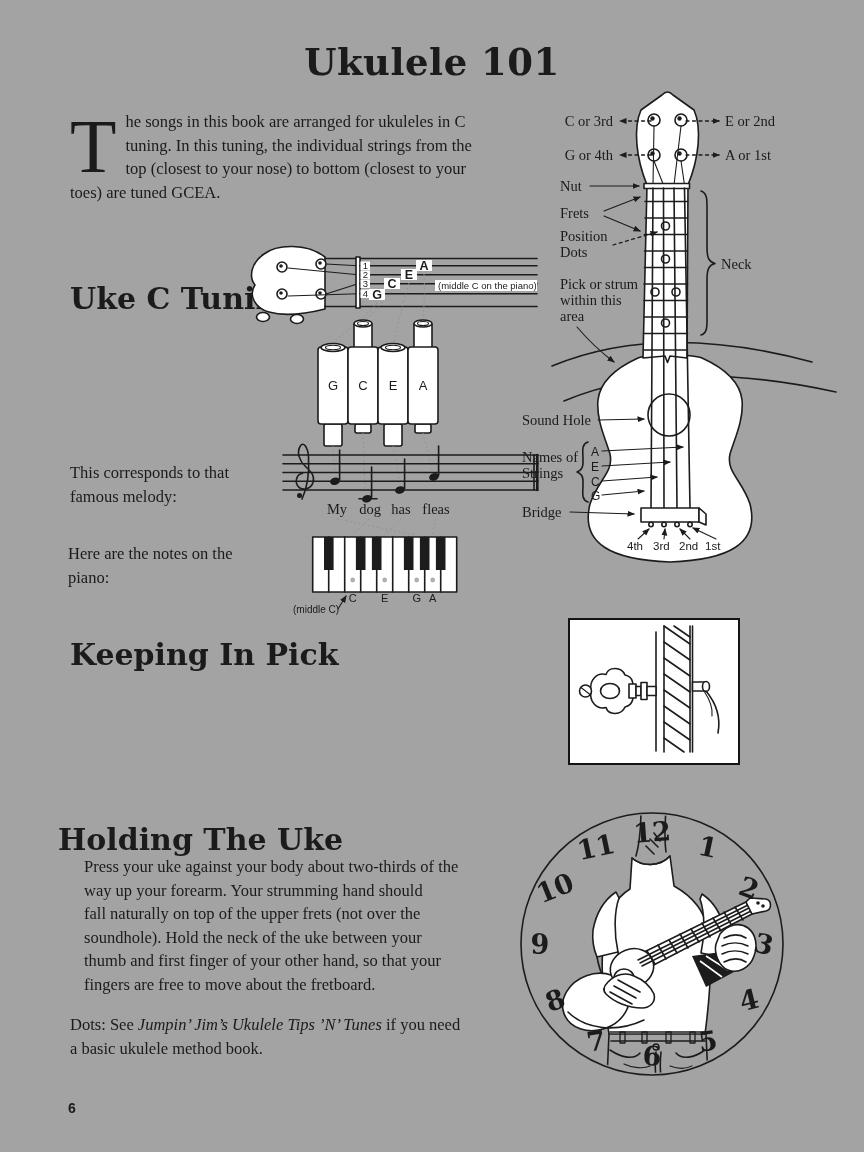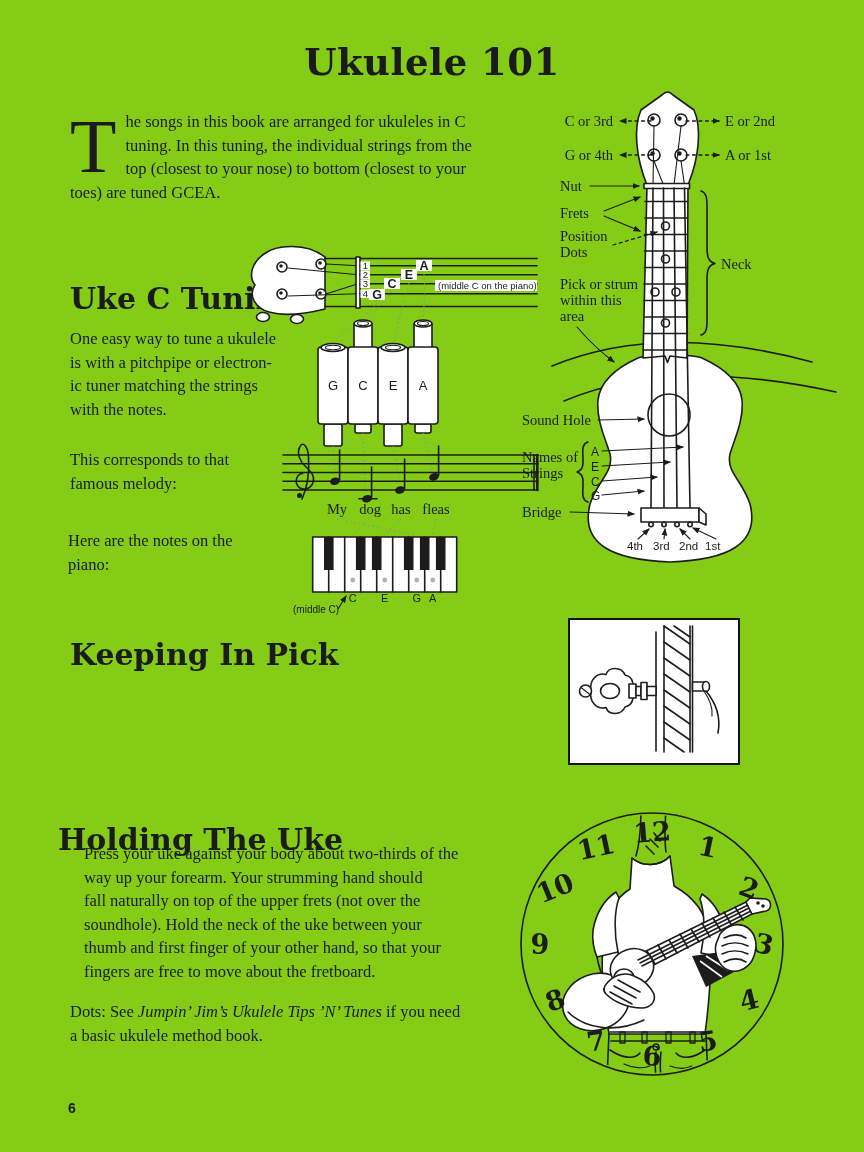--- a/index.html
+++ b/index.html
@@ -1,19 +1,19 @@
 <!DOCTYPE html>
 <html><head>
 <meta charset="utf-8">
 <style>
   html,body{margin:0;padding:0;background:#e8e8e8;}
-  #page{position:relative;width:864px;height:1152px;background:#84cc16;color:#1b1b1b;
+  #page{position:relative;width:864px;height:1152px;background:#a3a3a3;color:#1b1b1b;
         font-family:"Liberation Serif",serif;overflow:hidden;}
   .abs{position:absolute;}
-  .pre{white-space:pre-line;}
+  .pre{white-space:pre-line;margin-top:13px;}
   #title{top:40px;left:0;width:864px;text-align:center;
          font-family:"DejaVu Serif",serif;font-weight:bold;font-size:37px;letter-spacing:0.5px;}
   .body-text{font-size:16.5px;line-height:23.5px;}
   .h2{font-family:"DejaVu Serif",serif;font-weight:bold;font-size:30px;}
   #intro{top:110px;left:70px;width:455px;}
   .dropcap{float:left;font-size:76px;line-height:0.72;padding:9px 9px 0 0;font-family:"Liberation Serif",serif;}
   #tuning-heading{top:256px;left:70px;}
   #pitch-para{top:327px;left:70px;width:245px;}
   #melody-para{top:448px;left:70px;width:245px;}
   #piano-para{top:529px;left:68px;width:245px;}
@@ -324,24 +324,20 @@
       </g>
     </g>
     <text class="lbls" font-size="11" text-anchor="middle" x="107.7" y="359">C</text>
     <text class="lbls" font-size="11" text-anchor="middle" x="139.7" y="359">E</text>
     <text class="lbls" font-size="11" text-anchor="middle" x="171.7" y="359">G</text>
     <text class="lbls" font-size="11" text-anchor="middle" x="187.7" y="359">A</text>
     <path class="d thin" d="M93,366 L101,353" marker-end="url(#ah)"></path>
     <text class="lbls" font-size="10" x="48" y="370">(middle C)</text>
   </svg>
 
-  <div id="pitch-para" class="abs body-text pre">One easy way to tune a ukulele
-is with a pitchpipe or electron-
-ic tuner matching the strings
-with the notes.</div>
   <div id="melody-para" class="abs body-text pre">This corresponds to that
 famous melody:</div>
   <div id="piano-para" class="abs body-text pre">Here are the notes on the
 piano:</div>
 
   <h2 id="keeping-heading" class="abs h2">Keeping In Pick</h2>
 
   <div id="tuner-box" class="abs">
     <svg id="tuner-svg" width="168" height="143" viewBox="0 0 168 143">
       <path class="d" stroke-width="1.3" d="M86,12 V131"></path>

